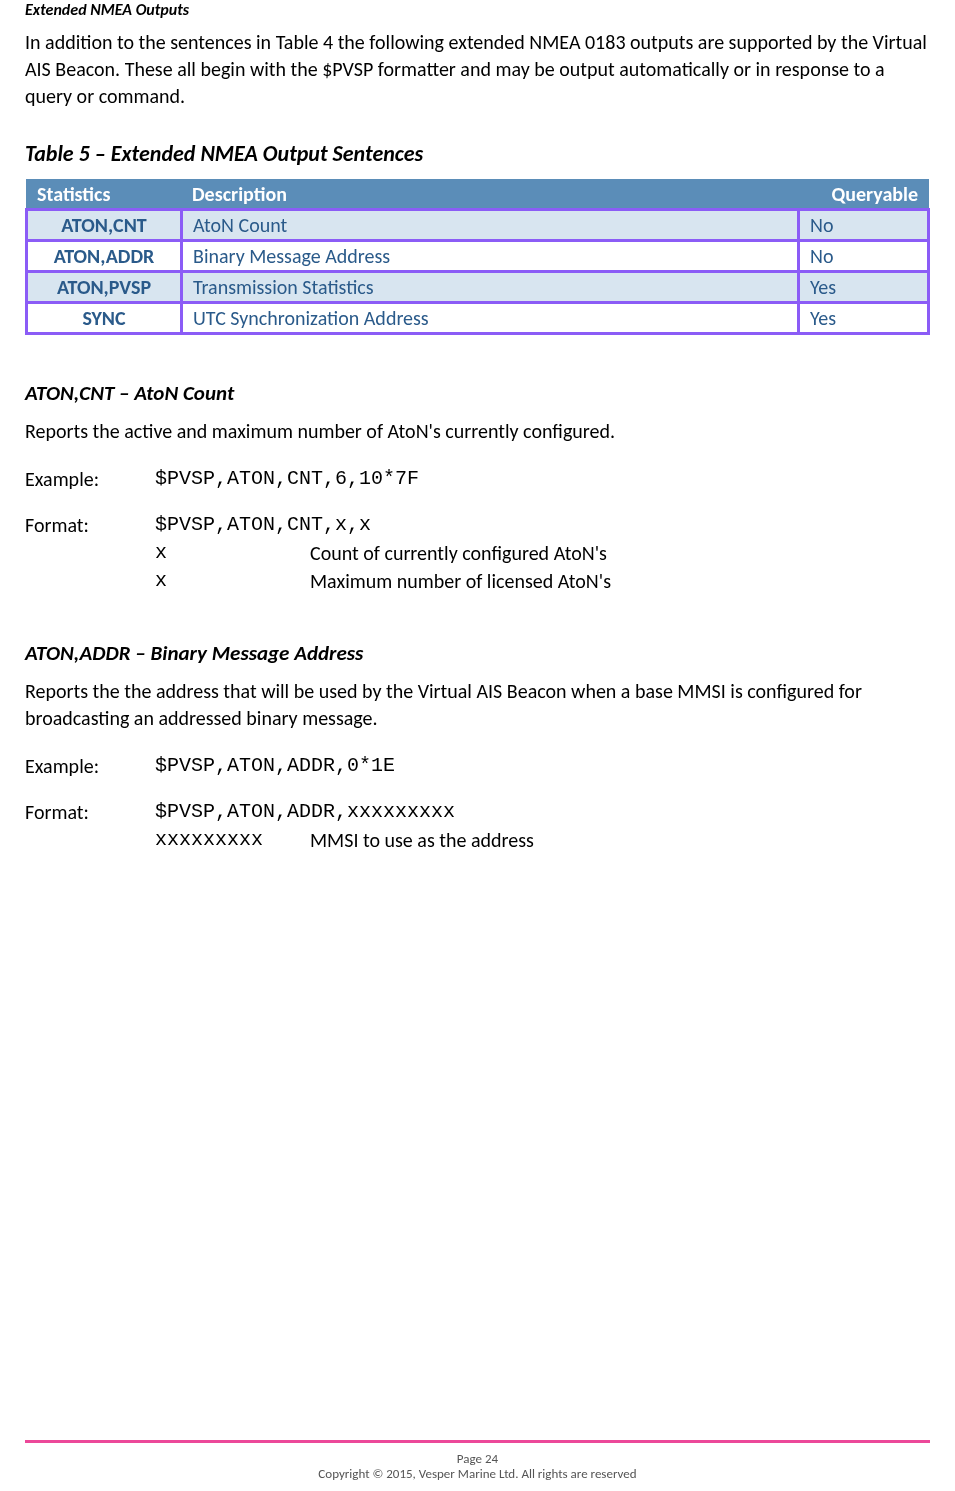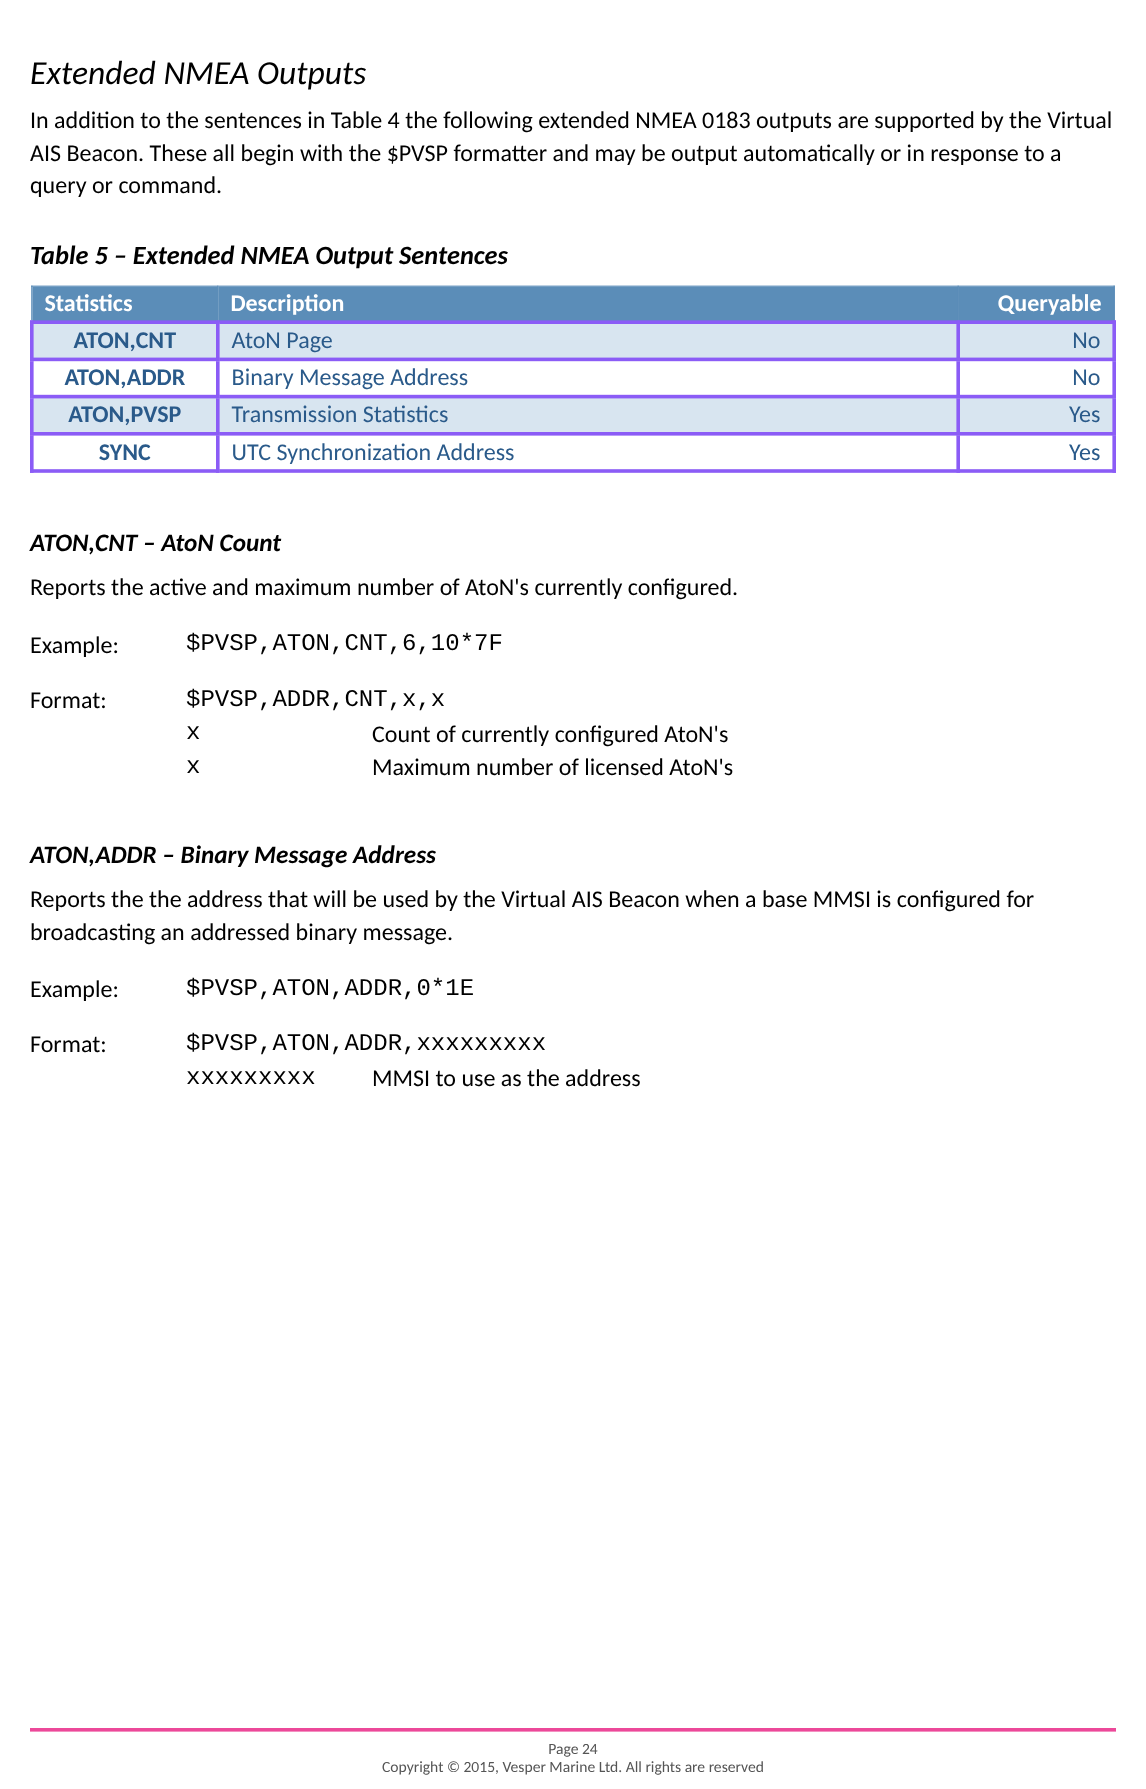--- a/index.html
+++ b/index.html
@@ -11,25 +11,24 @@
       font-family: Calibri, Arial, sans-serif;
       font-size: 20px;
       color: #000;
       background: #fff;
       width: 955px;
       min-height: 1491px;
       padding: 0 25px 25px 25px;
       position: relative;
     }
     .heading-main {
-      font-weight: normal;
+      font-weight: bold;
       font-style: italic;
-      font-size: 28px;
+      font-size: 16px;
       margin-bottom: 10px;
-      margin-top: 43px;
     }
     .heading-sub {
       font-weight: bold;
       font-style: italic;
       font-size: 22px;
       margin-top: 30px;
       margin-bottom: 12px;
     }
     .heading-section {
       font-weight: bold;
@@ -68,21 +67,21 @@
     }
     tbody tr:nth-child(even) td {
       background: #fff;
     }
     tbody td:first-child {
       font-weight: bold;
       text-align: center;
       width: 155px;
     }
     tbody td:last-child {
-      text-align: right;
+      text-align: left;
       width: 130px;
     }
     .def-row {
       display: flex;
       margin-top: 22px;
       margin-bottom: 2px;
     }
     .def-label {
       width: 130px;
       flex-shrink: 0;
@@ -128,21 +127,21 @@
   <thead>
     <tr>
       <th>Statistics</th>
       <th>Description</th>
       <th>Queryable</th>
     </tr>
   </thead>
   <tbody>
     <tr>
       <td>ATON,CNT</td>
-      <td>AtoN Page</td>
+      <td>AtoN Count</td>
       <td>No</td>
     </tr>
     <tr>
       <td>ATON,ADDR</td>
       <td>Binary Message Address</td>
       <td>No</td>
     </tr>
     <tr>
       <td>ATON,PVSP</td>
       <td>Transmission Statistics</td>
@@ -159,21 +158,21 @@
 <h3 class="heading-section">ATON,CNT – AtoN Count</h3>
 <p>Reports the active and maximum number of AtoN's currently configured.</p>
 
 <div class="def-row">
   <span class="def-label">Example:</span>
   <span class="mono">$PVSP,ATON,CNT,6,10*7F</span>
 </div>
 
 <div class="def-row">
   <span class="def-label">Format:</span>
-  <span class="mono">$PVSP,ADDR,CNT,x,x</span>
+  <span class="mono">$PVSP,ATON,CNT,x,x</span>
 </div>
 <div class="param-row">
   <span class="param-key">x</span>
   <span>Count of currently configured AtoN's</span>
 </div>
 <div class="param-row">
   <span class="param-key">x</span>
   <span>Maximum number of licensed AtoN's</span>
 </div>
 

